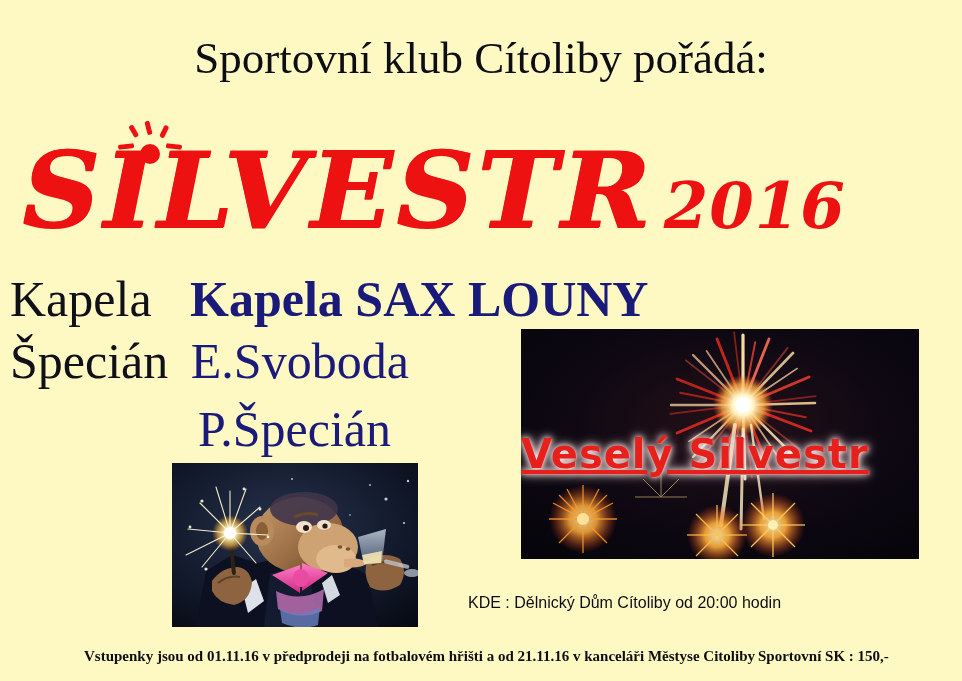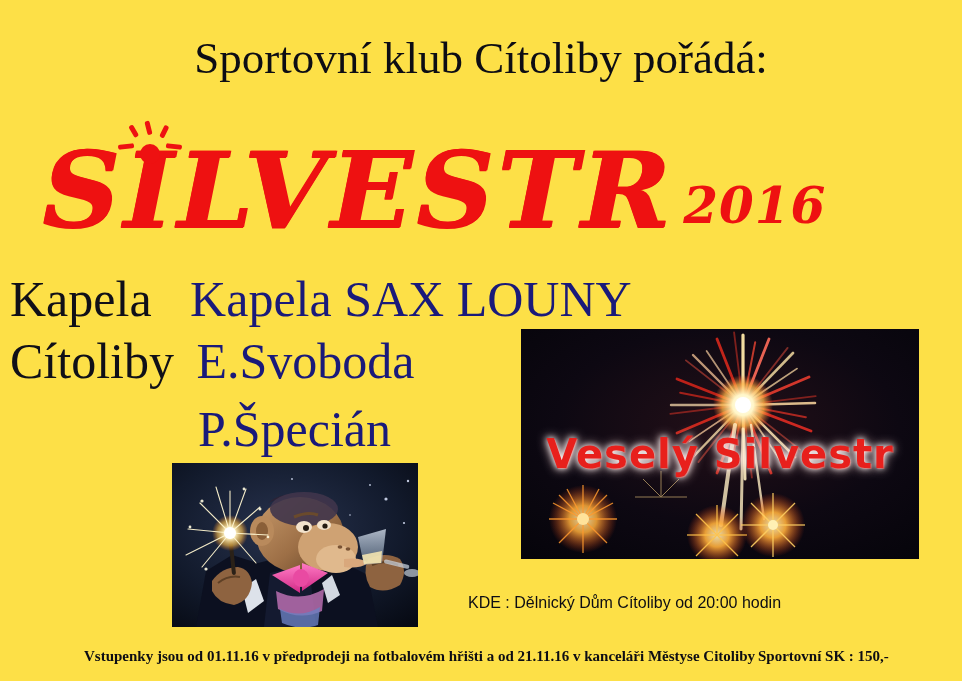--- a/index.html
+++ b/index.html
@@ -7,21 +7,21 @@
     padding: 0;
     background: #ffffff;
   }
   body {
     font-family: "Liberation Serif", serif;
   }
   #poster {
     position: relative;
     width: 962px;
     height: 681px;
-    background: #fde047;
+    background: #fef9c3;
     overflow: hidden;
   }
 
   
   .organizer {
     position: absolute;
     left: 0;
     top: 30px;
     width: 962px;
     text-align: center;
@@ -53,21 +53,21 @@
     color: #ee1111;
     letter-spacing: 3px;
     transform: scaleX(1.04);
     transform-origin: left bottom;
     text-shadow: 1px 0 0 #ee1111, 0 1px 0 #ee1111;
   }
   .title-year {
     font-family: "DejaVu Serif", serif;
     font-weight: bold;
     font-style: italic;
-    font-size: 50px;
+    font-size: 64px;
     line-height: 66px;
     color: #ee1111;
     letter-spacing: 1px;
     margin-left: 34px;
     margin-bottom: 4px;
   }
   
   .sunburst {
     position: absolute;
     left: 118px;
@@ -89,21 +89,21 @@
     font-size: 50px;
     line-height: 62px;
     font-family: "Liberation Serif", serif;
   }
   .lbl {
     color: #101018;
   }
   .val {
     color: #1a1a7a;
   }
-  .row-gap-1 .val { margin-left: 26px; }
+  .row-gap-1 .val { margin-left: 26px; font-weight: bold; }
   .row-gap-2 .val { margin-left: 10px; text-align: center; }
   .row-indent { padding-left: 188px; margin-top: 6px; }
 
   
   .photo {
     position: absolute;
     overflow: hidden;
   }
   #monkey-photo {
     left: 172px;
@@ -118,34 +118,35 @@
     width: 398px;
     height: 230px;
     background: #07060f;
   }
   .photo svg { display: block; width: 100%; height: 100%; }
 
   .veselytext {
     position: absolute;
     left: 0;
     top: 103px;
-    width: 398px;
+    width: 328px;
     text-align: center;
     font-family: "DejaVu Sans", sans-serif;
     font-weight: bold;
     font-size: 40px;
     line-height: 44px;
     letter-spacing: 1px;
     color: #e8201c;
     text-shadow:
        0 0 6px #ffffff,
        0 0 12px #ffd9d7,
        1px 1px 0 #8a0c0a;
     white-space: nowrap;
     pointer-events: none;
+    text-decoration: underline;
   }
 
   
   .venue {
     position: absolute;
     left: 468px;
     top: 588px;
     font-size: 16px;
     line-height: 30px;
     color: #0d0d14;
@@ -191,21 +192,21 @@
     <rect x="0" y="24" width="16" height="5" rx="2" fill="#ee1111" transform="rotate(-6 8 26)"></rect>
     <rect x="48" y="24" width="16" height="5" rx="2" fill="#ee1111" transform="rotate(6 56 26)"></rect>
   </svg>
 
   <div class="lineup">
     <div class="lineup-row row-gap-1">
       <span class="lbl">Kapela</span>
       <span class="val">Kapela SAX LOUNY</span>
     </div>
     <div class="lineup-row row-gap-2">
-      <span class="lbl">Cítoliby</span>
+      <span class="lbl">Špecián</span>
       <span class="val">E.Svoboda</span>
     </div>
     <div class="lineup-row row-indent">
       <span class="val">P.Špecián</span>
     </div>
   </div>
 
   <div class="photo" id="fireworks-photo">
     <svg viewBox="0 0 398 230" preserveAspectRatio="none">
       <defs>

